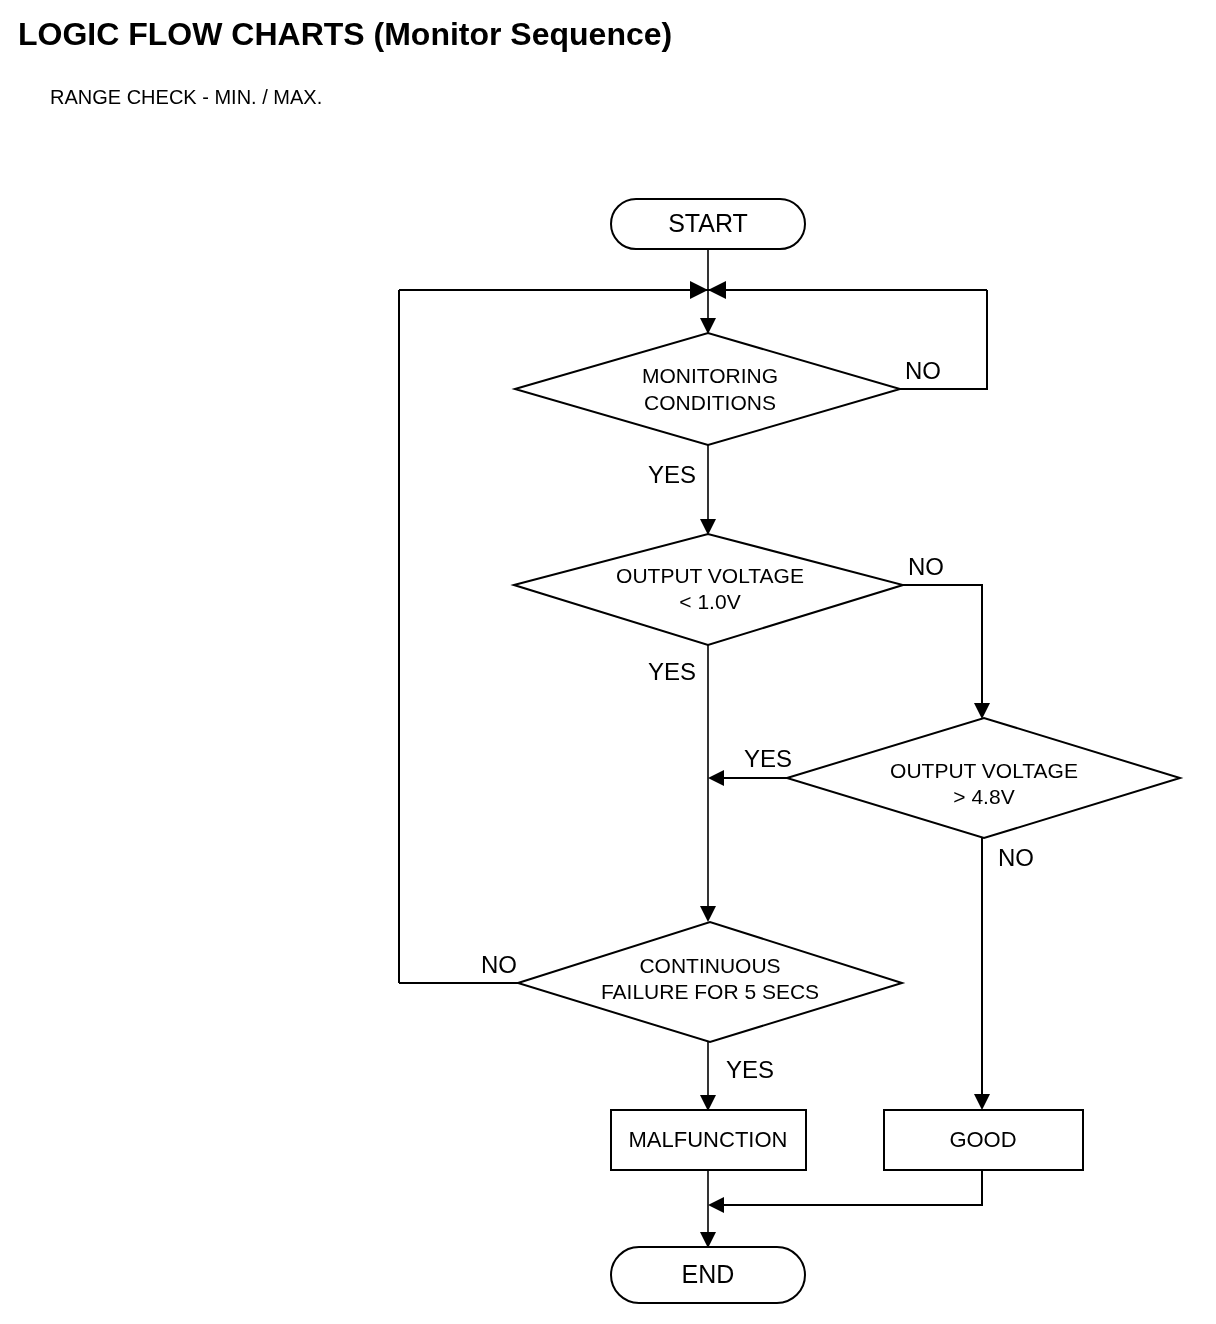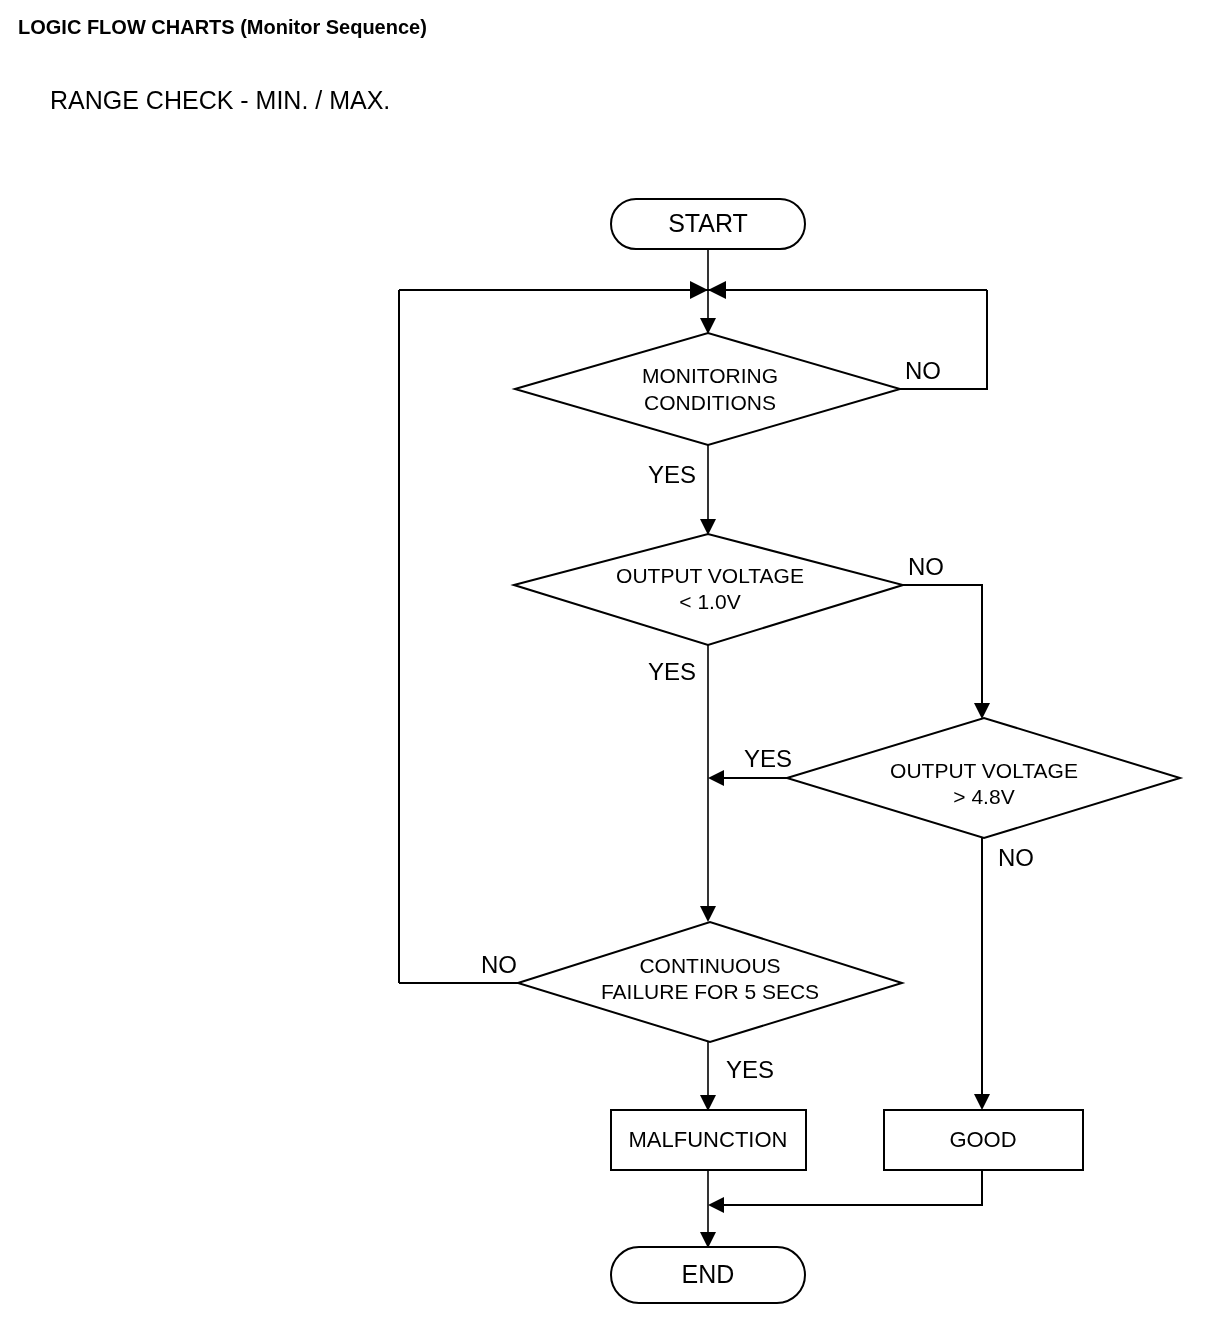--- a/index.html
+++ b/index.html
@@ -16,30 +16,30 @@
     position: relative;
     width: 1216px;
     height: 1324px;
     background: #ffffff;
     overflow: hidden;
   }
   #title {
     position: absolute;
     left: 18px;
     top: 16px;
-    font-size: 20px;
+    font-size: 32px;
     font-weight: bold;
     letter-spacing: 0px;
     white-space: nowrap;
   }
   #subtitle {
     position: absolute;
     left: 50px;
     top: 86px;
-    font-size: 25px;
+    font-size: 20px;
     font-weight: normal;
     white-space: nowrap;
   }
   #diagram {
     position: absolute;
     left: 0;
     top: 0;
     width: 1216px;
     height: 1324px;
   }

